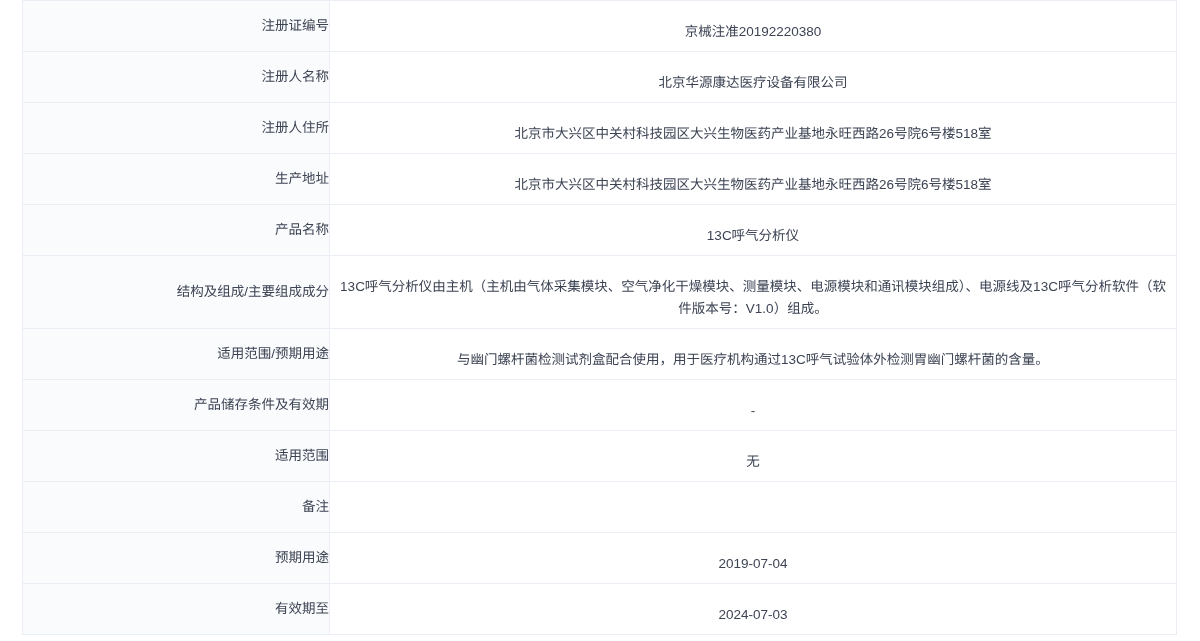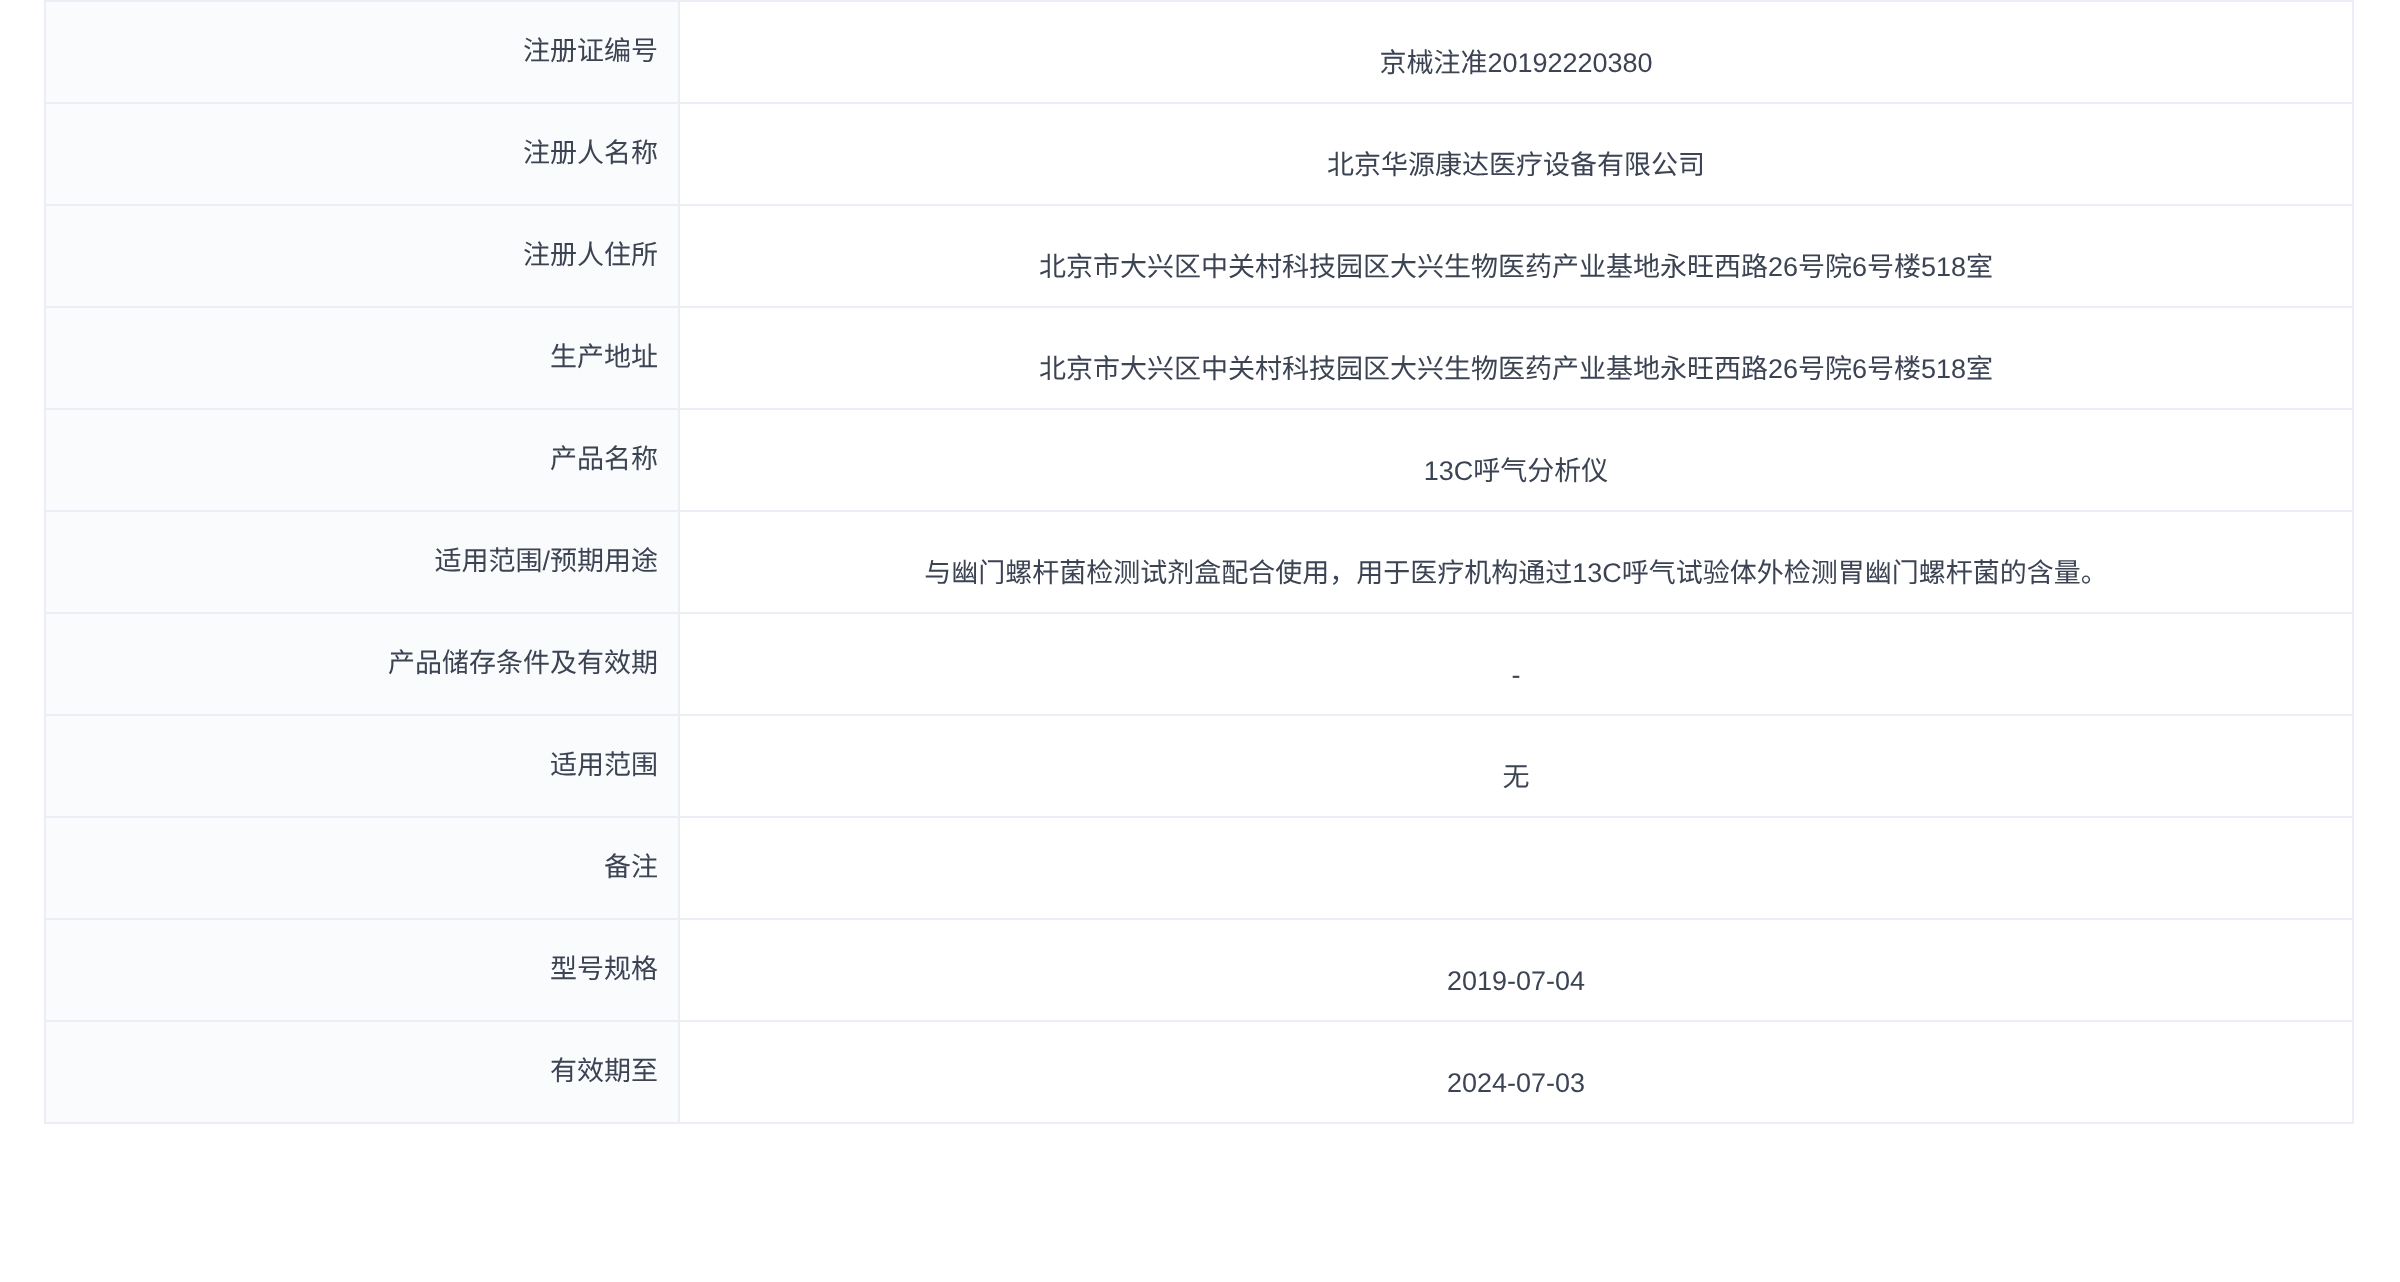--- a/index.html
+++ b/index.html
@@ -28,21 +28,21 @@
   table.info-table td {
     border: 1px solid #ebeef5;
     font-size: 13.5px;
     color: #3c4353;
     vertical-align: middle;
     line-height: 22px;
   }
   td.label {
     width: 298px;
     text-align: right;
-    padding: 8px 10px 8px 8px;
+    padding: 8px 0 8px 8px;
     color: #50586b;
     background: #fafbfc;
     font-size: 13.5px;
     white-space: normal;
     word-break: break-all;
   }
   td.value {
     text-align: center;
     padding: 20px 10px 8px 10px;
     color: #343a46;
@@ -69,38 +69,42 @@
         <td class="value">北京市大兴区中关村科技园区大兴生物医药产业基地永旺西路26号院6号楼518室</td>
       </tr>
       <tr>
         <td class="label">生产地址</td>
         <td class="value">北京市大兴区中关村科技园区大兴生物医药产业基地永旺西路26号院6号楼518室</td>
       </tr>
       <tr>
         <td class="label">产品名称</td>
         <td class="value">13C呼气分析仪</td>
       </tr>
+      <tr class="tall">
+        <td class="label">结构及组成/主要组成成分</td>
+        <td class="value">13C呼气分析仪由主机（主机由气体采集模块、空气净化干燥模块、测量模块、电源模块和通讯模块组成）、电源线及13C呼气分析软件（软件版本号：V1.0）组成。</td>
+      </tr>
       <tr>
         <td class="label">适用范围/预期用途</td>
         <td class="value">与幽门螺杆菌检测试剂盒配合使用，用于医疗机构通过13C呼气试验体外检测胃幽门螺杆菌的含量。</td>
       </tr>
       <tr>
         <td class="label">产品储存条件及有效期</td>
         <td class="value">-</td>
       </tr>
       <tr>
         <td class="label">适用范围</td>
         <td class="value">无</td>
       </tr>
       <tr>
         <td class="label">备注</td>
         <td class="value">&nbsp;</td>
       </tr>
       <tr>
-        <td class="label">型号规格</td>
+        <td class="label">预期用途</td>
         <td class="value">2019-07-04</td>
       </tr>
       <tr>
         <td class="label">有效期至</td>
         <td class="value">2024-07-03</td>
       </tr>
 
     </tbody>
   </table>
 </div>

